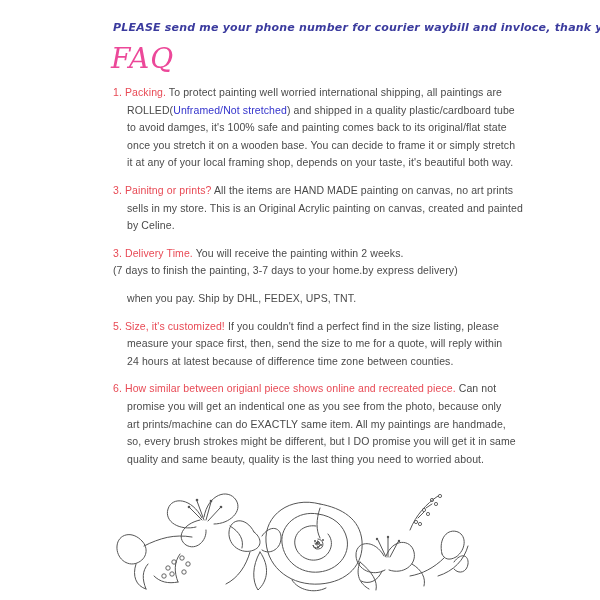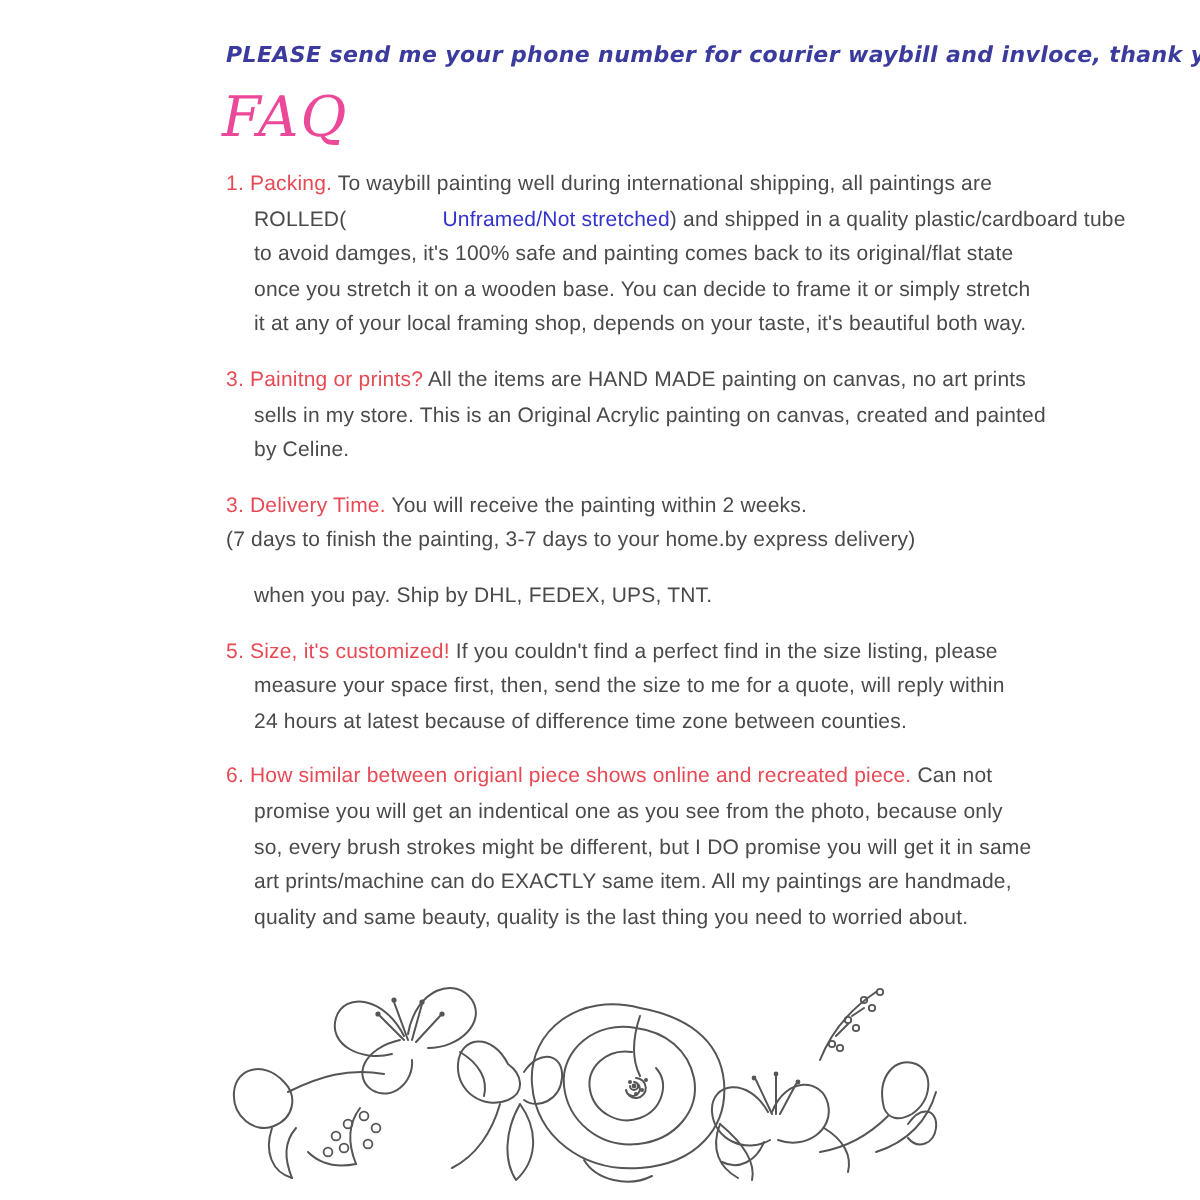--- a/index.html
+++ b/index.html
@@ -21,41 +21,41 @@
   .faq-list{
     position:absolute;left:113px;top:84px;width:440px;
   }
   .faq-item{margin:0 0 10px 0;}
   .faq-line{
     font-size:10.5px;line-height:17.6px;color:#4a4a4a;
     letter-spacing:0.1px;white-space:nowrap;
   }
   .faq-line.indent{padding-left:14px;}
   .seg-red{color:#e84a55;}
-  .seg-blue{color:#3333cc;margin-left:48px;}
+  .seg-blue{color:#3333cc;}
   .seg-body{color:#4a4a4a;}
   .floral{
     position:absolute;left:112px;top:484px;width:358px;height:114px;
   }
   .floral path{fill:none;stroke:#555;stroke-width:1;stroke-linecap:round;stroke-linejoin:round;}
   .floral circle{fill:#555;stroke:none;}
   .floral circle.o{fill:none;stroke:#555;stroke-width:0.9;}
 </style>
 </head>
 <body>
 
 <div class="page">
 
   <div class="hand-note">PLEASE send me your phone number for courier waybill and invloce, thank you.</div>
 
   <div class="faq-title">FAQ</div>
 
   <div class="faq-list">
       <div class="faq-item">
-        <div class="faq-line"><span class="seg-red">1. Packing.</span><span class="seg-body"> To waybill painting well during international shipping, all paintings are</span></div>
+        <div class="faq-line"><span class="seg-red">1. Packing.</span><span class="seg-body"> To protect painting well worried international shipping, all paintings are</span></div>
         <div class="faq-line indent"><span class="seg-body">ROLLED(</span><span class="seg-blue">Unframed/Not stretched</span><span class="seg-body">) and shipped in a quality plastic/cardboard tube</span></div>
         <div class="faq-line indent"><span class="seg-body">to avoid damges, it's 100% safe and painting comes back to its original/flat state</span></div>
         <div class="faq-line indent"><span class="seg-body">once you stretch it on a wooden base. You can decide to frame it or simply stretch</span></div>
         <div class="faq-line indent"><span class="seg-body">it at any of your local framing shop, depends on your taste, it's beautiful both way.</span></div>
       </div>
       <div class="faq-item">
         <div class="faq-line"><span class="seg-red">3. Painitng or prints?</span><span class="seg-body"> All the items are HAND MADE painting on canvas, no art prints</span></div>
         <div class="faq-line indent"><span class="seg-body">sells in my store. This is an Original Acrylic painting on canvas, created and painted</span></div>
         <div class="faq-line indent"><span class="seg-body">by Celine.</span></div>
       </div>
@@ -67,22 +67,22 @@
         <div class="faq-line indent"><span class="seg-body">when you pay. Ship by DHL, FEDEX, UPS, TNT.</span></div>
       </div>
       <div class="faq-item">
         <div class="faq-line"><span class="seg-red">5. Size, it's customized!</span><span class="seg-body"> If you couldn't find a perfect find in the size listing, please</span></div>
         <div class="faq-line indent"><span class="seg-body">measure your space first, then, send the size to me for a quote, will reply within</span></div>
         <div class="faq-line indent"><span class="seg-body">24 hours at latest because of difference time zone between counties.</span></div>
       </div>
       <div class="faq-item">
         <div class="faq-line"><span class="seg-red">6. How similar between origianl piece shows online and recreated piece.</span><span class="seg-body"> Can not</span></div>
         <div class="faq-line indent"><span class="seg-body">promise you will get an indentical one as you see from the photo, because only</span></div>
+        <div class="faq-line indent"><span class="seg-body">art prints/machine can do EXACTLY same item. All my paintings are handmade,</span></div>
         <div class="faq-line indent"><span class="seg-body">so, every brush strokes might be different, but I DO promise you will get it in same</span></div>
-        <div class="faq-line indent"><span class="seg-body">art prints/machine can do EXACTLY same item. All my paintings are handmade,</span></div>
         <div class="faq-line indent"><span class="seg-body">quality and same beauty, quality is the last thing you need to worried about.</span></div>
       </div>
     </div>
 
   <svg class="floral" viewBox="0 0 358 114">
 
     <path d="M30,57 C20,46 6,50 5,62 C4,74 15,83 25,79 C35,75 37,64 30,57 Z"></path>
     <path d="M32,62 C48,54 62,50 80,53"></path>
     <path d="M24,80 C20,92 24,102 34,105"></path>
     <path d="M34,105 C30,95 30,87 36,80"></path>

